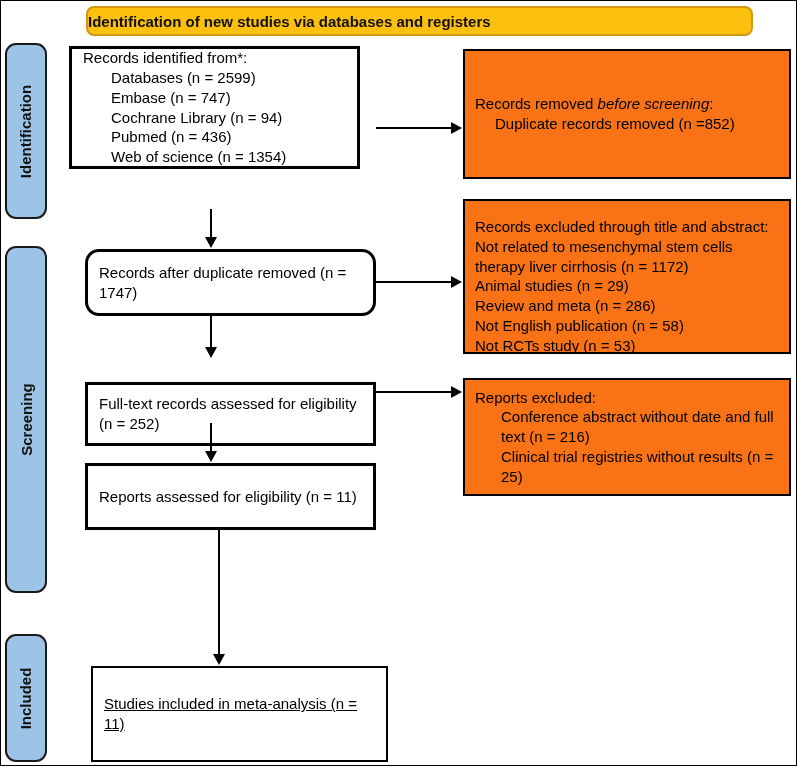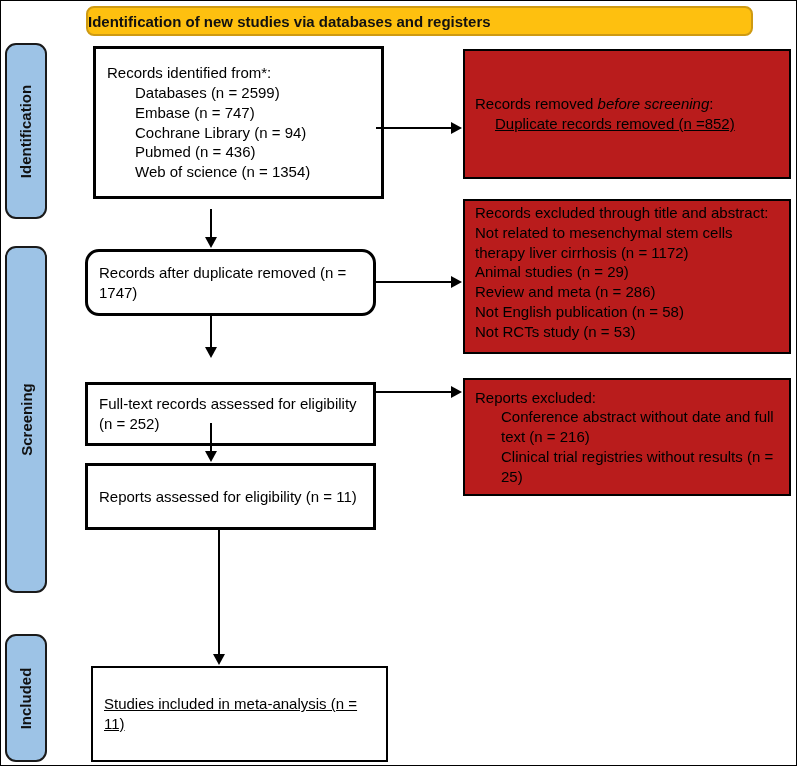--- a/index.html
+++ b/index.html
@@ -26,34 +26,34 @@
   }
   .stage-identification { left:4px; top:42px;  height:176px; }
   .stage-screening      { left:4px; top:245px; height:347px; }
   .stage-included       { left:4px; top:633px; height:128px; }
   .fbox {
     position:absolute; background:#fff; border:3px solid #000;
     display:flex; flex-direction:column; justify-content:center;
     font-size:15px; line-height:1.32; padding:4px 8px 4px 11px;
   }
   .rbox {
-    position:absolute; background:#b91c1c; border:2px solid #000;
+    position:absolute; background:#f97316; border:2px solid #000;
     display:flex; flex-direction:column; justify-content:center;
     font-size:15px; line-height:1.32; padding:4px 8px 4px 10px;
   }
-  .box-records-identified { left:92px; top:45px;  width:291px; height:153px; }
+  .box-records-identified { left:68px; top:45px;  width:291px; height:123px; }
   .box-after-duplicate    { left:84px; top:248px; width:291px; height:67px;border-radius:14px; }
   .box-fulltext           { left:84px; top:358px; width:291px; height:64px;margin-top:23px; }
   .box-reports-assessed   { left:84px; top:462px; width:291px; height:67px; }
   .box-studies-included   { left:90px; top:665px; width:297px; height:96px; border-width:2.5px;text-decoration:underline; }
   .rbox-removed           { left:462px; top:48px;  width:328px; height:130px; }
-  .rbox-title-abstract    { left:462px; top:198px; width:328px; height:155px; justify-content:flex-start; padding-top:2px; }
+  .rbox-title-abstract    { left:462px; top:198px; width:328px; height:155px; justify-content:flex-start; padding-top:16px; }
   .rbox-reports-excluded  { left:462px; top:377px; width:328px; height:118px; }
   .indent  { padding-left:28px; }
-  .indent2 { padding-left:20px;text-decoration:underline; }
+  .indent2 { padding-left:20px; }
   .indent3 { padding-left:26px; }
   .it { font-style:italic; }
   .line-h { position:absolute; height:2px; background:#000; }
   .line-v { position:absolute; width:2px;  background:#000; }
   .head-right {
     position:absolute; width:0; height:0;
     border-top:6px solid transparent; border-bottom:6px solid transparent;
     border-left:11px solid #000;
   }
   .head-down {

